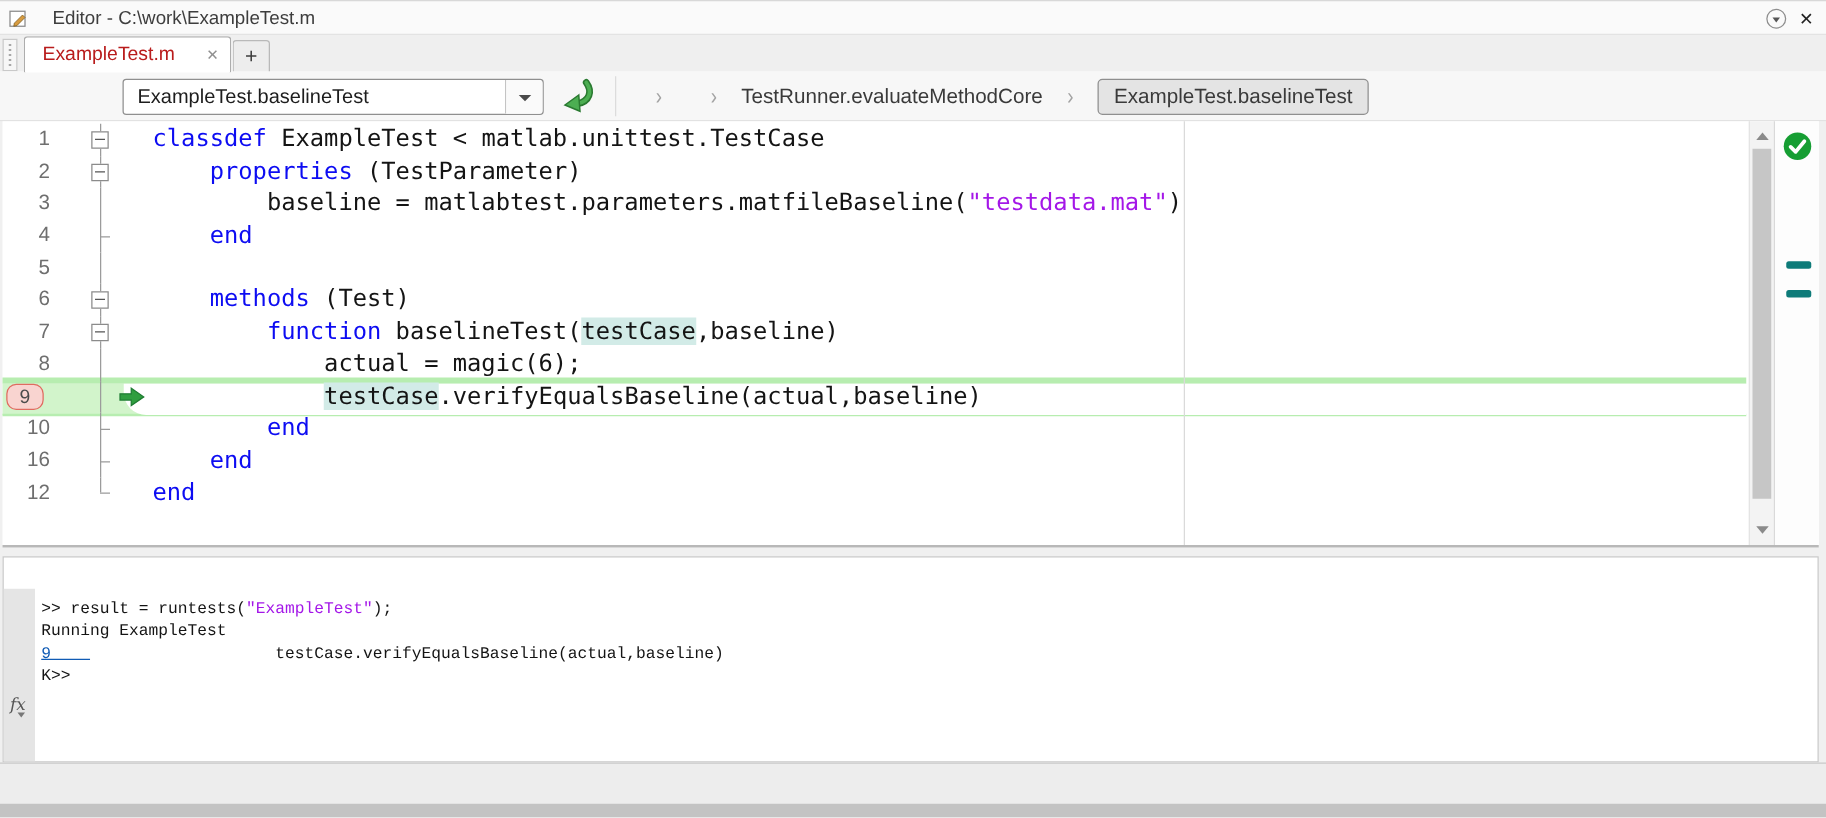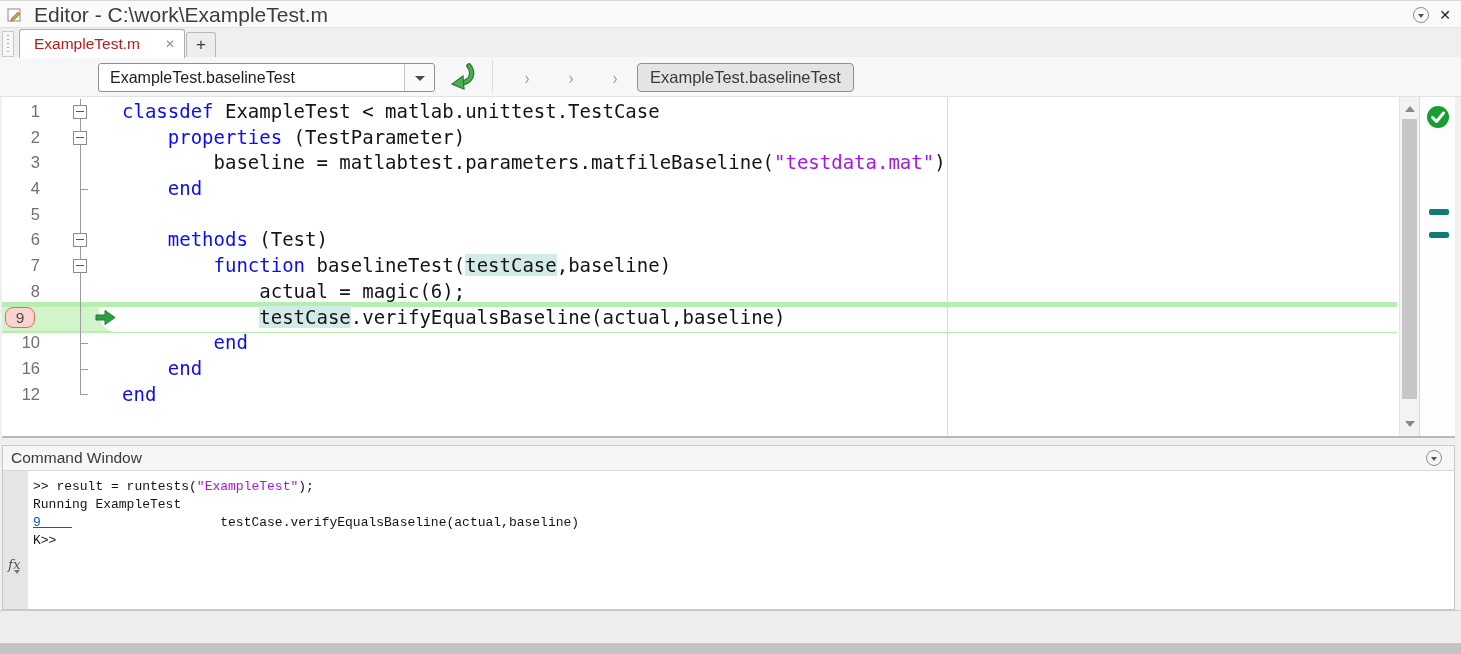--- a/index.html
+++ b/index.html
@@ -3,21 +3,21 @@
 <meta charset="utf-8">
 <style>
   * { margin:0; padding:0; box-sizing:border-box; }
   html,body { width:1461px; height:654px; overflow:hidden; background:#f0f0f0;
               font-family:"Liberation Sans", sans-serif; position:relative; }
 
   
   .titlebar { position:absolute; left:0; top:0; width:1461px; height:28px;
               background:#fafafa; border-top:1px solid #d8d8d8; border-bottom:1px solid #e3e3e3; }
   .title-icon { position:absolute; left:7px; top:6px; width:16px; height:16px; }
-  .title-text { position:absolute; left:34px; top:0; line-height:27px; font-size:21px; color:#3d3d3d; }
+  .title-text { position:absolute; left:42px; top:0; line-height:27px; font-size:15px; color:#3d3d3d; }
   .circ-chev { width:16px; height:16px; border:1px solid #8e8e8e; border-radius:50%; position:absolute; }
   .circ-chev::after { content:""; position:absolute; left:4px; top:6px;
     border-left:3.5px solid transparent; border-right:3.5px solid transparent; border-top:4px solid #555; }
   .tb-collapse { right:32px; top:6px; }
   .tb-close { position:absolute; right:10px; top:5px; font-size:14px; color:#222; line-height:18px; cursor:default; }
 
   
   .tabbar { position:absolute; left:0; top:28px; width:1461px; height:29px; background:#efefef; }
   .draghandle { position:absolute; left:2px; top:3px; width:12px; height:26px;
                 background:#f7f7f7; border:1px solid #c9c9c9; }
@@ -148,20 +148,21 @@
   </div>
   <svg class="runto" viewBox="0 0 30 30">
     <path d="M22 4 C27 11 25 19 15 21" fill="none" stroke="#2a7a31" stroke-width="5.5" stroke-linecap="round"></path>
     <path d="M22 4 C27 11 25 19 15 21" fill="none" stroke="#4cae52" stroke-width="3" stroke-linecap="round"></path>
     <polygon points="16,14 5,22 17,27" fill="#4cae52" stroke="#2a7a31" stroke-width="1.2"></polygon>
   </svg>
   <div class="tb-sep"></div>
   <div class="breadcrumb" id="breadcrumb">
       <span class="bc-chev">›</span>
       <span class="bc-chev">›</span>
+      <span class="bc-item">TestRunner.evaluateMethodCore</span>
       <span class="bc-chev">›</span>
       <span class="bc-item active">ExampleTest.baselineTest</span>
     </div>
 </div>
 
 <div class="editor">
   <div class="rows" id="editor-rows">
       <div class="row">
         <div class="lnum">1</div>
         <div class="fold">
@@ -273,24 +274,20 @@
     <svg class="check" width="24" height="24" viewBox="0 0 24 24">
       <circle cx="12" cy="12" r="11" fill="#169e33"></circle>
       <polyline points="6.5,12.5 10.5,16.5 17.5,8" fill="none" stroke="#ffffff" stroke-width="3" stroke-linecap="round" stroke-linejoin="round"></polyline>
     </svg>
     <div class="tmark" style="top:112px"></div>
     <div class="tmark" style="top:135px"></div>
   </div>
 </div>
 
 <div class="cmdwin">
-  <div class="cw-header">
-    <span class="cw-title">Command Window</span>
-    <div class="circ-chev cw-collapse"></div>
-  </div>
   <div class="cw-margin">
     <div class="fx">fx</div>
   </div>
   <div class="cw-content" id="cw-content"><div class="cw-line"><span>&gt;&gt; result = runtests(</span><span class="cw-str">"ExampleTest"</span><span>);</span></div><div class="cw-line"><span>Running ExampleTest</span></div><div class="cw-line"><span class="cw-link">9    </span><span>                   testCase.verifyEqualsBaseline(actual,baseline)</span></div><div class="cw-line"><span>K&gt;&gt;</span></div></div>
 </div>
 
 <div class="bottom-light"></div>
 <div class="bottom-dark"></div>
 
 </body></html>

